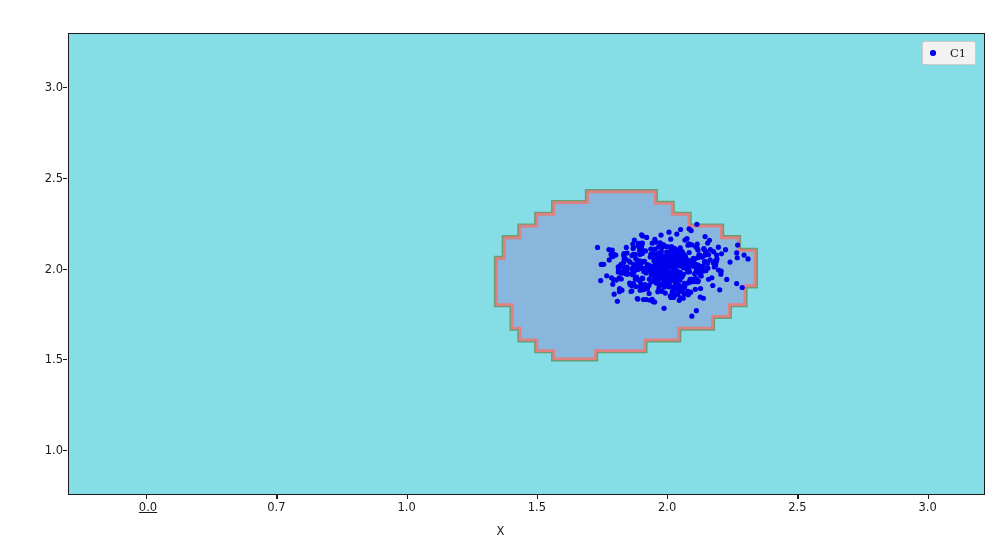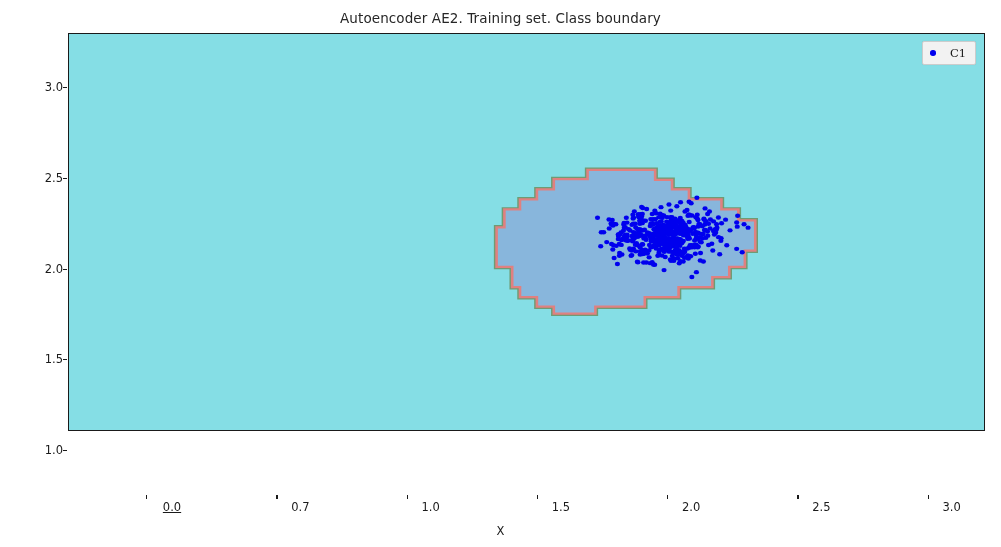--- a/index.html
+++ b/index.html
@@ -29,39 +29,38 @@
     text-align: center;
     font-size: 13.5px;
     color: #262626;
     letter-spacing: 0.1px;
   }
   #plot-area {
     position: absolute;
     left: 68px;
     top: 33px;
     width: 917px;
-    height: 398px;
+    height: 462px;
     border: 1.1px solid #1a1a1a;
     box-sizing: border-box;
     overflow: hidden;
     background: #fca5a5;
   }
   #plot-svg {
     position: absolute;
     left: 0; top: 0;
     width: 100%;
     height: 100%;
     display: block;
   }
   .tick-label {
     position: absolute;
     font-size: 11.5px;
     color: #1a1a1a;
     white-space: nowrap;
-    margin-left: 24px;
   }
   .xtick-label { transform: translateX(-50%); top: 500px; }
   .ytick-label { transform: translateY(-50%); text-align: right; right: 938px; }
   .tick-mark { position: absolute; background: #1a1a1a; }
   .xtick-mark { width: 1.1px; height: 4px; top: 495px; }
   .ytick-mark { height: 1.1px; width: 4px; left: 63px; }
   #xlabel {
     position: absolute;
     left: 0;
     top: 524px;
@@ -102,21 +101,20 @@
     font-size: 11.5px;
     color: #1a1a1a;
     font-family: "DejaVu Serif", "Liberation Serif", serif;
   }
 </style>
 </head>
 <body>
 
 <div id="figure">
 
-  <div id="chart-title">Autoencoder AE2. Training set. Class boundary</div>
 
   <div id="plot-area">
     <svg id="plot-svg" preserveAspectRatio="none" viewBox="0 0 917 462">
         <rect x="0" y="0" width="917" height="462" fill="#85dee5"></rect>
         <polygon points="428.54,252.74 428.54,225.56 436.36,225.56 436.36,204.73 451.99,204.73 451.99,192.95 468.92,192.95 468.92,181.18 485.85,181.18 485.85,169.40 519.72,169.40 519.72,158.53 587.45,158.53 587.45,170.31 604.39,170.31 604.39,181.18 621.32,181.18 621.32,192.95 653.88,192.95 653.88,204.73 670.82,204.73 670.82,217.41 687.75,217.41 687.75,252.74 677.33,252.74 677.33,271.76 661.70,271.76 661.70,283.54 644.77,283.54 644.77,295.32 610.90,295.32 610.90,307.09 577.03,307.09 577.03,317.96 527.54,317.96 527.54,326.12 485.85,326.12 485.85,317.96 468.92,317.96 468.92,307.09 451.99,307.09 451.99,295.32 444.17,295.32 444.17,271.76 428.54,271.76" fill="#88b6dc" stroke="#6f9b74" stroke-width="5.5" stroke-linejoin="miter"></polygon>
         <polygon points="428.54,252.74 428.54,225.56 436.36,225.56 436.36,204.73 451.99,204.73 451.99,192.95 468.92,192.95 468.92,181.18 485.85,181.18 485.85,169.40 519.72,169.40 519.72,158.53 587.45,158.53 587.45,170.31 604.39,170.31 604.39,181.18 621.32,181.18 621.32,192.95 653.88,192.95 653.88,204.73 670.82,204.73 670.82,217.41 687.75,217.41 687.75,252.74 677.33,252.74 677.33,271.76 661.70,271.76 661.70,283.54 644.77,283.54 644.77,295.32 610.90,295.32 610.90,307.09 577.03,307.09 577.03,317.96 527.54,317.96 527.54,326.12 485.85,326.12 485.85,317.96 468.92,317.96 468.92,307.09 451.99,307.09 451.99,295.32 444.17,295.32 444.17,271.76 428.54,271.76" fill="#88b6dc" stroke="#e08080" stroke-width="2.6" stroke-linejoin="miter"></polygon>
         <g>
           <circle cx="598.94" cy="219.00" r="2.6" fill="#0000ee"></circle>
           <circle cx="603.66" cy="254.11" r="2.6" fill="#0000ee"></circle>
           <circle cx="626.84" cy="226.24" r="2.6" fill="#0000ee"></circle>

